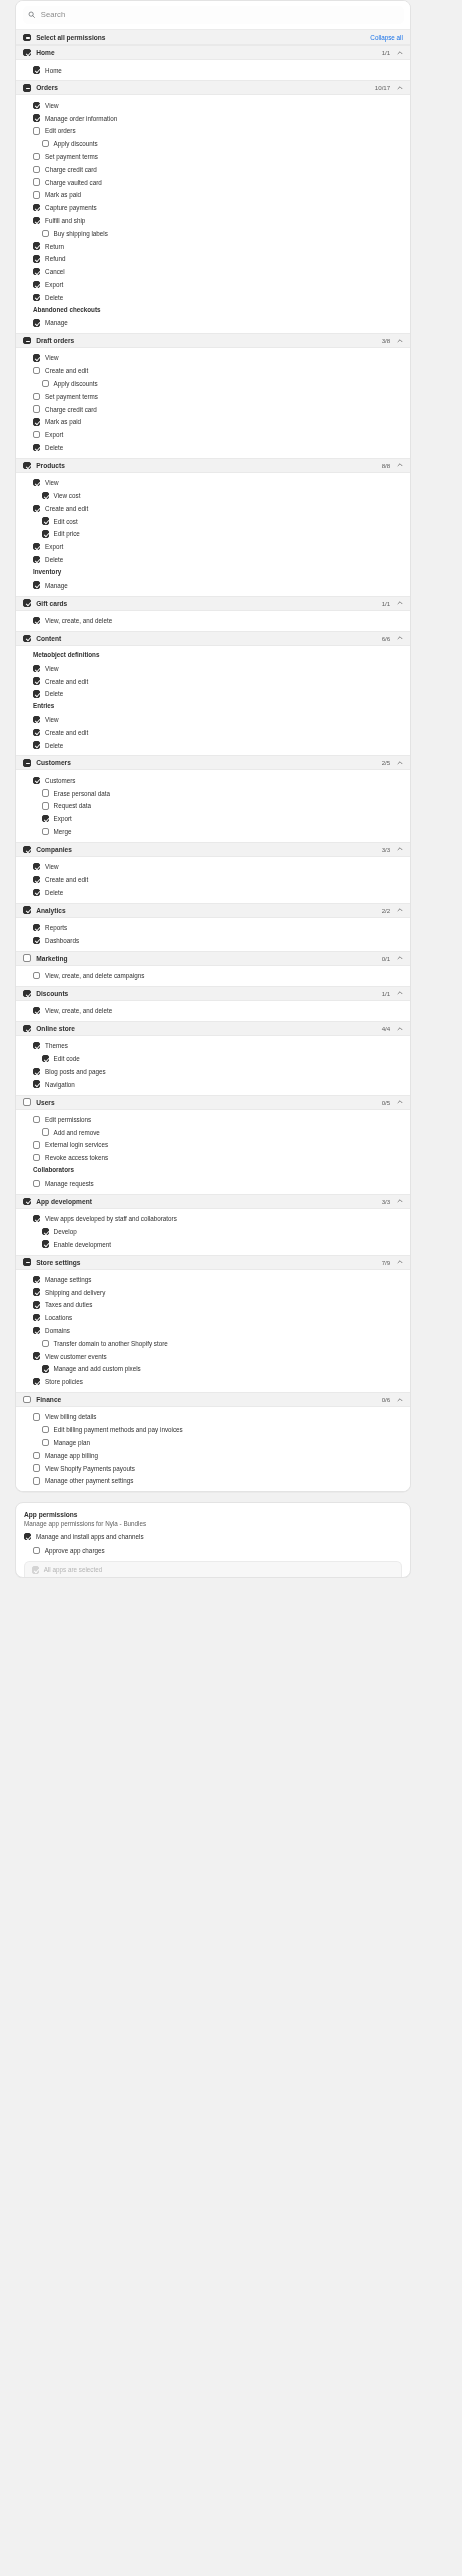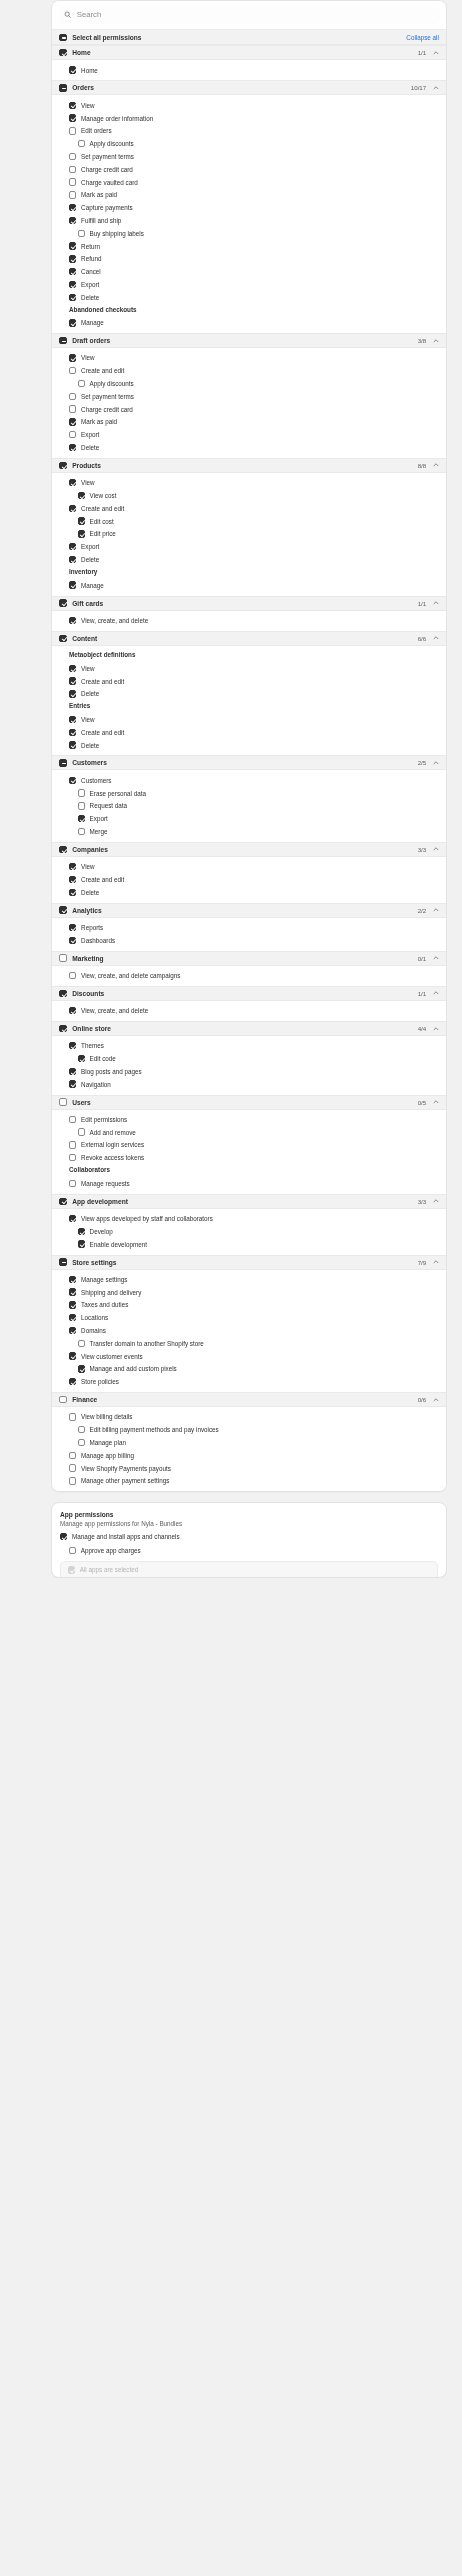--- a/index.html
+++ b/index.html
@@ -4,21 +4,21 @@
 <style>
   * { box-sizing: border-box; margin: 0; padding: 0; }
   html, body {
     width: 462px;
     background: #f1f1f1;
     font-family: "Liberation Sans", sans-serif;
     -webkit-font-smoothing: antialiased;
   }
   body { padding: 0; }
 
-  .page { width: 418px; padding: 0 6.7px 0 15px; margin-left: 36px; }
+  .page { width: 418px; padding: 0 6.7px 0 15px; }
 
   .card {
     background: #ffffff;
     border-radius: 8px;
     border: 0.7px solid #e3e3e3;
     box-shadow: 0 0.7px 0 rgba(0,0,0,0.04);
     overflow: hidden;
   }
 
   

